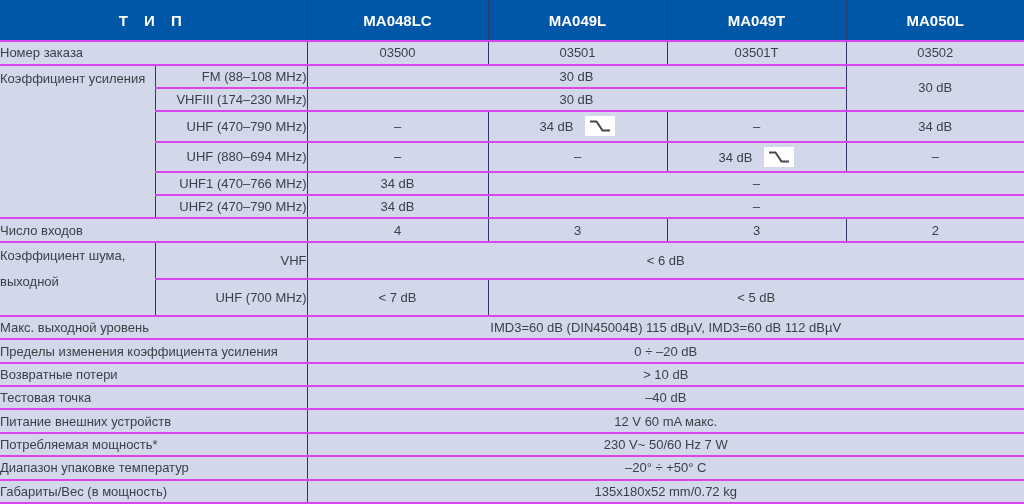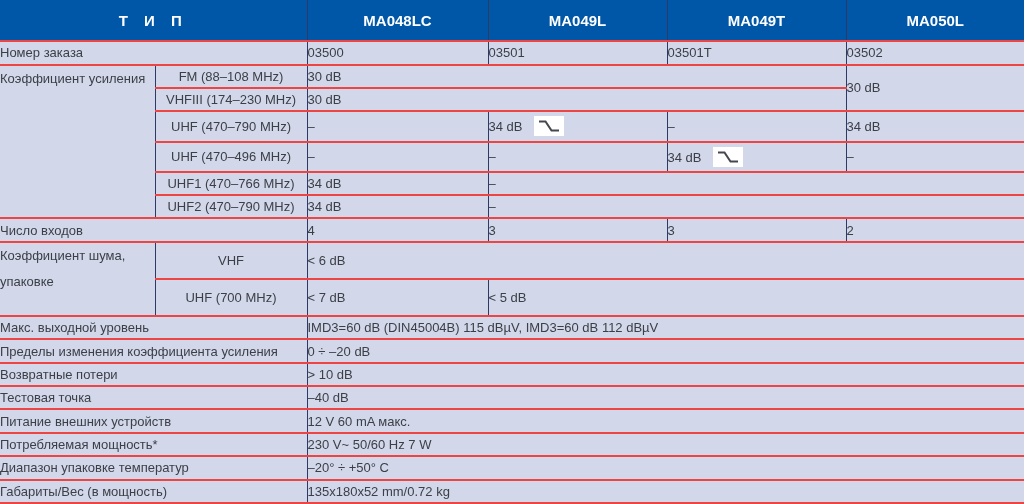--- a/index.html
+++ b/index.html
@@ -4,36 +4,36 @@
 <style>
   html,body{margin:0;padding:0;background:#ffffff;}
   .spec-table{
     width:1024px;height:504px;
     border-collapse:collapse;table-layout:fixed;
     font-family:"Liberation Sans","DejaVu Sans",sans-serif;
     background:#d2d7ea;
     color:#3b3f46;
   }
   .spec-table td,.spec-table th{
-    border-bottom:2px solid #ef4444;
+    border-bottom:2px solid #d946ef;
     font-size:13px;font-weight:normal;
     overflow:hidden;white-space:nowrap;
     padding:0;
   }
   tr.body-row{height:14px;}
   tr.header-row{height:30px;}
   th.hdr{
     background:#0057a8;color:#ffffff;
     font-weight:bold;font-size:15px;text-align:center;
   }
   th.hdr-type{letter-spacing:6px;}
   .dv{border-right:1px solid #2e3a66;}
   .label{text-align:left;padding-left:9px;}
-  .band{text-align:center;padding-left:9px;}
-  .val{text-align:left;}
+  .band{text-align:right;padding-left:9px;}
+  .val{text-align:center;}
   .top-align{vertical-align:top;line-height:26px;margin-top:35px;}
   .ficon{
     display:inline-block;background:#ffffff;
     width:30px;height:20px;vertical-align:middle;
     margin-left:12px;line-height:0;
   }
   .ficon svg{margin:2px 3px;}
   .icon-cell .vtext{vertical-align:middle;}
 </style>
 </head>
@@ -81,21 +81,21 @@
     <td class="val dv">–</td>
     <td class="val dv icon-cell">
       <span class="vtext">34 dB</span><span class="ficon"><svg viewBox="0 0 24 16" width="24" height="16">
               <polyline points="2,3.5 8.5,3.5 14.5,12.5 22,12.5" fill="none" stroke="#44484e" stroke-width="2"></polyline>
             </svg></span>
     </td>
     <td class="val dv">–</td>
     <td class="val">34 dB</td>
   </tr>
   <tr class="body-row">
-    <td class="band dv">UHF (470–496 MHz)</td>
+    <td class="band dv">UHF (880–694 MHz)</td>
     <td class="val dv">–</td>
     <td class="val dv">–</td>
     <td class="val dv icon-cell">
       <span class="vtext">34 dB</span><span class="ficon"><svg viewBox="0 0 24 16" width="24" height="16">
               <polyline points="2,3.5 8.5,3.5 14.5,12.5 22,12.5" fill="none" stroke="#44484e" stroke-width="2"></polyline>
             </svg></span>
     </td>
     <td class="val">–</td>
   </tr>
   <tr class="body-row">
@@ -113,21 +113,21 @@
     <td class="label dv" colspan="2">Число входов</td>
     <td class="val dv">4</td>
     <td class="val dv">3</td>
     <td class="val dv">3</td>
     <td class="val">2</td>
   </tr>
 
   <tr class="body-row">
     <td class="label dv top-align" rowspan="2">
       <span>Коэффициент шума,</span><br>
-      <span>упаковке</span>
+      <span>выходной</span>
     </td>
     <td class="band dv">VHF</td>
     <td class="val" colspan="4">&lt; 6 dB</td>
   </tr>
   <tr class="body-row">
     <td class="band dv">UHF (700 MHz)</td>
     <td class="val dv">&lt; 7 dB</td>
     <td class="val" colspan="3">&lt; 5 dB</td>
   </tr>
 

